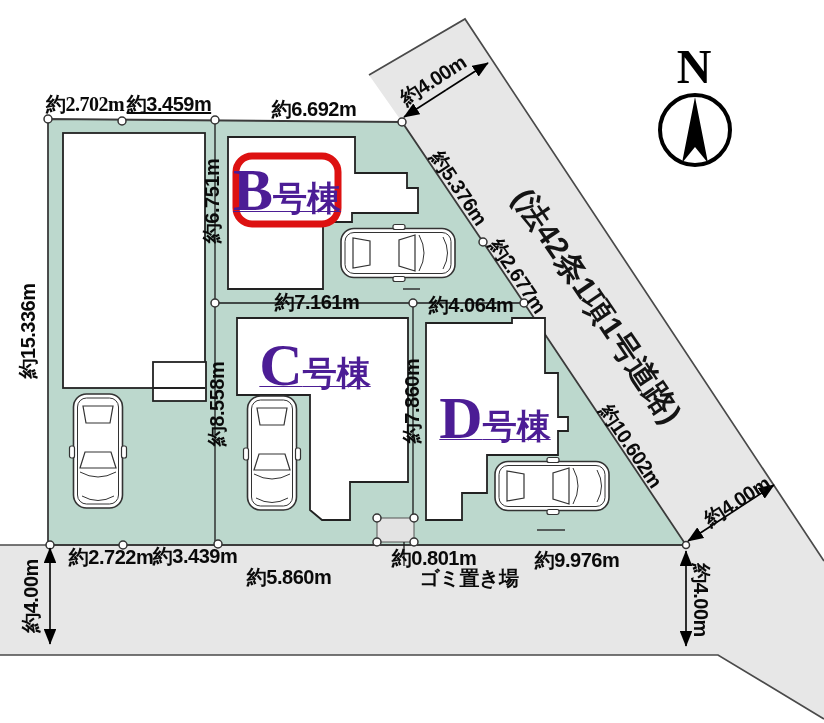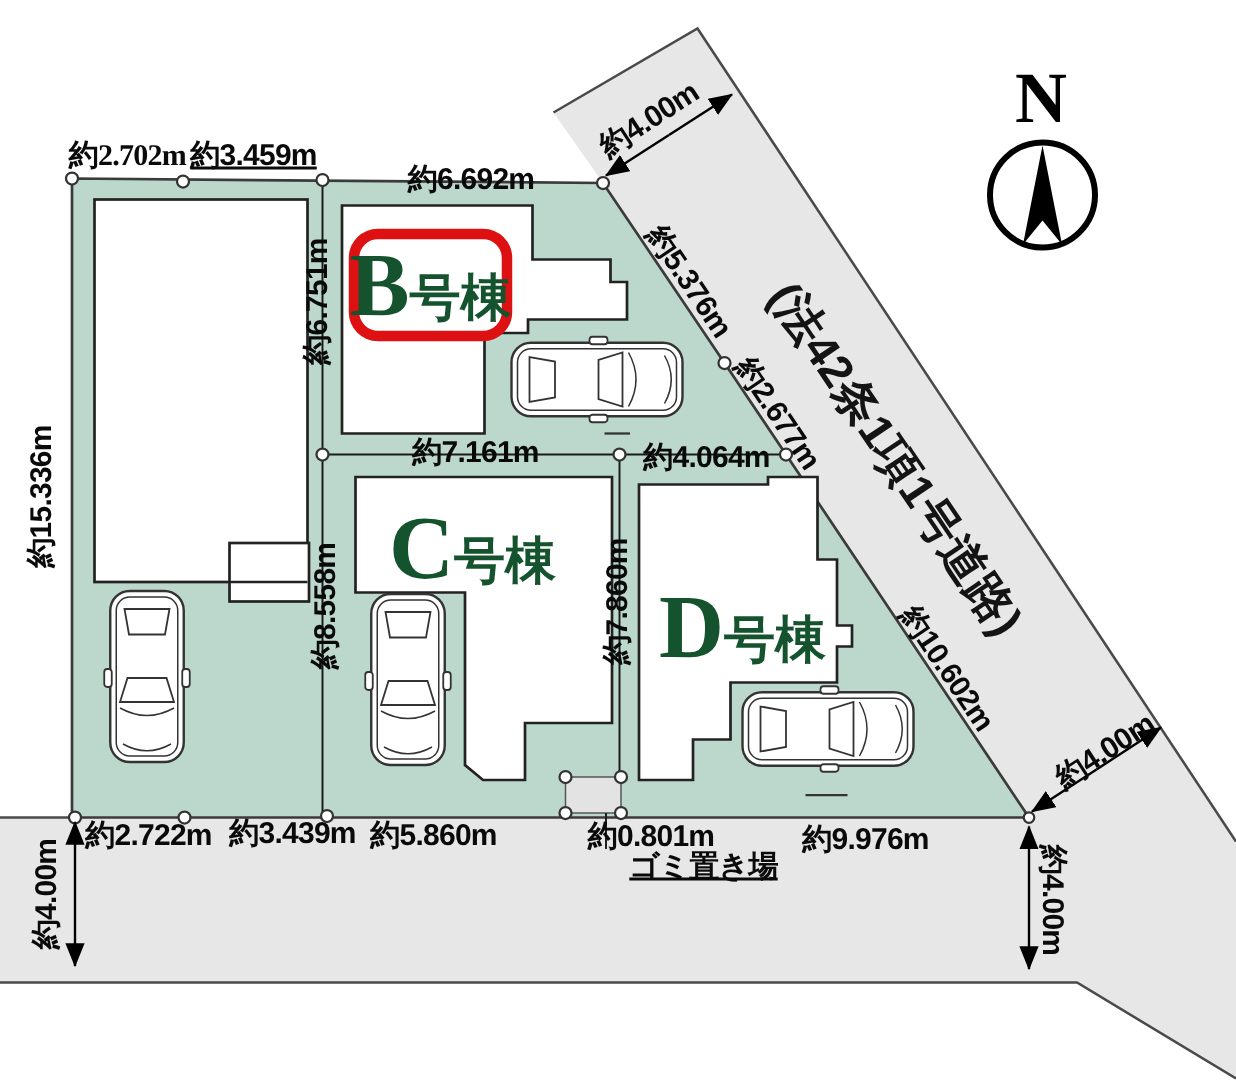--- a/index.html
+++ b/index.html
@@ -5,38 +5,38 @@
   html,body{margin:0;padding:0;background:#fff;}
   #plan{position:relative;width:824px;height:723px;background:#fff;overflow:hidden;
         font-family:"Liberation Sans","DejaVu Sans",sans-serif;}
   #plan svg{position:absolute;left:0;top:0;}
   .dim{position:absolute;transform:translate(-50%,-50%);font-weight:bold;font-size:20px;
        color:#0a0a0a;white-space:nowrap;letter-spacing:-0.5px;line-height:1;}
   .rot56{transform:translate(-50%,-50%) rotate(56deg);}
   .rotm33{transform:translate(-50%,-50%) rotate(-33deg);}
   .rot90{transform:translate(-50%,-50%) rotate(90deg);}
   .rotm90{transform:translate(-50%,-50%) rotate(-90deg);}
-  .bldg{position:absolute;transform:translate(-50%,-50%);white-space:nowrap;color:#14532d;line-height:1;}
+  .bldg{position:absolute;transform:translate(-50%,-50%);white-space:nowrap;color:#4c1d95;line-height:1;text-decoration:underline;}
   .bldg .letter{font-family:"Liberation Serif","DejaVu Serif",serif;font-weight:600;font-size:60px;}
   .bldg .suffix{font-family:"Liberation Serif","DejaVu Serif",serif;font-weight:bold;font-size:34px;}
   .roadlabel{position:absolute;font-weight:bold;color:#141414;white-space:nowrap;line-height:1;}
   #road1-label{left:597px;top:306px;font-size:31px;transform:translate(-50%,-50%) rotate(56deg);}
   #road2-label{left:276px;top:599px;font-size:38px;transform:translate(-50%,-50%);}
   #compass-n{position:absolute;left:694px;top:66px;transform:translate(-50%,-50%);
              font-family:"Liberation Serif","DejaVu Serif",serif;font-weight:bold;font-size:48px;color:#000;}
   #label-gomi{font-size:20px;}
   
-  #dim-top1{left:85px;top:104px;font-family:Liberation Serif, serif;}   #dim-top2{left:169px;top:104px;text-decoration:underline;}  #dim-top3{left:314px;top:109px;margin-top:11px;}
+  #dim-top1{left:85px;top:104px;font-family:Liberation Serif, serif;}   #dim-top2{left:169px;top:104px;text-decoration:underline;}  #dim-top3{left:314px;top:109px;}
   #dim-roadw1{left:433px;top:80px;} #dim-diag1{left:459px;top:188px;} #dim-diag2{left:518px;top:276px;}
   #dim-diag3{left:631px;top:446px;} #dim-roadw2{left:737px;top:501px;}
   #dim-rightv{left:701px;top:600px;} #dim-leftv{left:31px;top:596px;}
   #dim-left15{left:28px;top:331px;} #dim-ab{left:212px;top:201px;} #dim-ac{left:217px;top:404px;}
   #dim-bc{left:317px;top:302px;}    #dim-cd{left:471px;top:305px;} #dim-dv{left:412px;top:401px;}
-  #dim-bot1{left:99px;top:557px;}   #dim-bot2{left:183px;top:556px;margin-left:12px;} #dim-bot3{left:289px;top:557px;}
-  #dim-bot4{left:386px;top:558px;margin-left:48px;}  #dim-bot5{left:577px;top:560px;} #label-gomi{left:469px;top:578px;text-decoration:underline;}
+  #dim-bot1{left:111px;top:557px;}   #dim-bot2{left:183px;top:556px;margin-left:12px;} #dim-bot3{left:289px;top:577px;}
+  #dim-bot4{left:386px;top:558px;margin-left:48px;}  #dim-bot5{left:577px;top:560px;} #label-gomi{left:469px;top:578px;}
   #label-a{left:140px;top:272px;}   #label-b{left:287px;top:190px;}
   #label-c{left:315px;top:365px;}   #label-d{left:495px;top:418px;}
 </style>
 </head>
 <body>
 
 <div id="plan">
 
   <svg width="824" height="723" viewBox="0 0 824 723">
     <defs>

